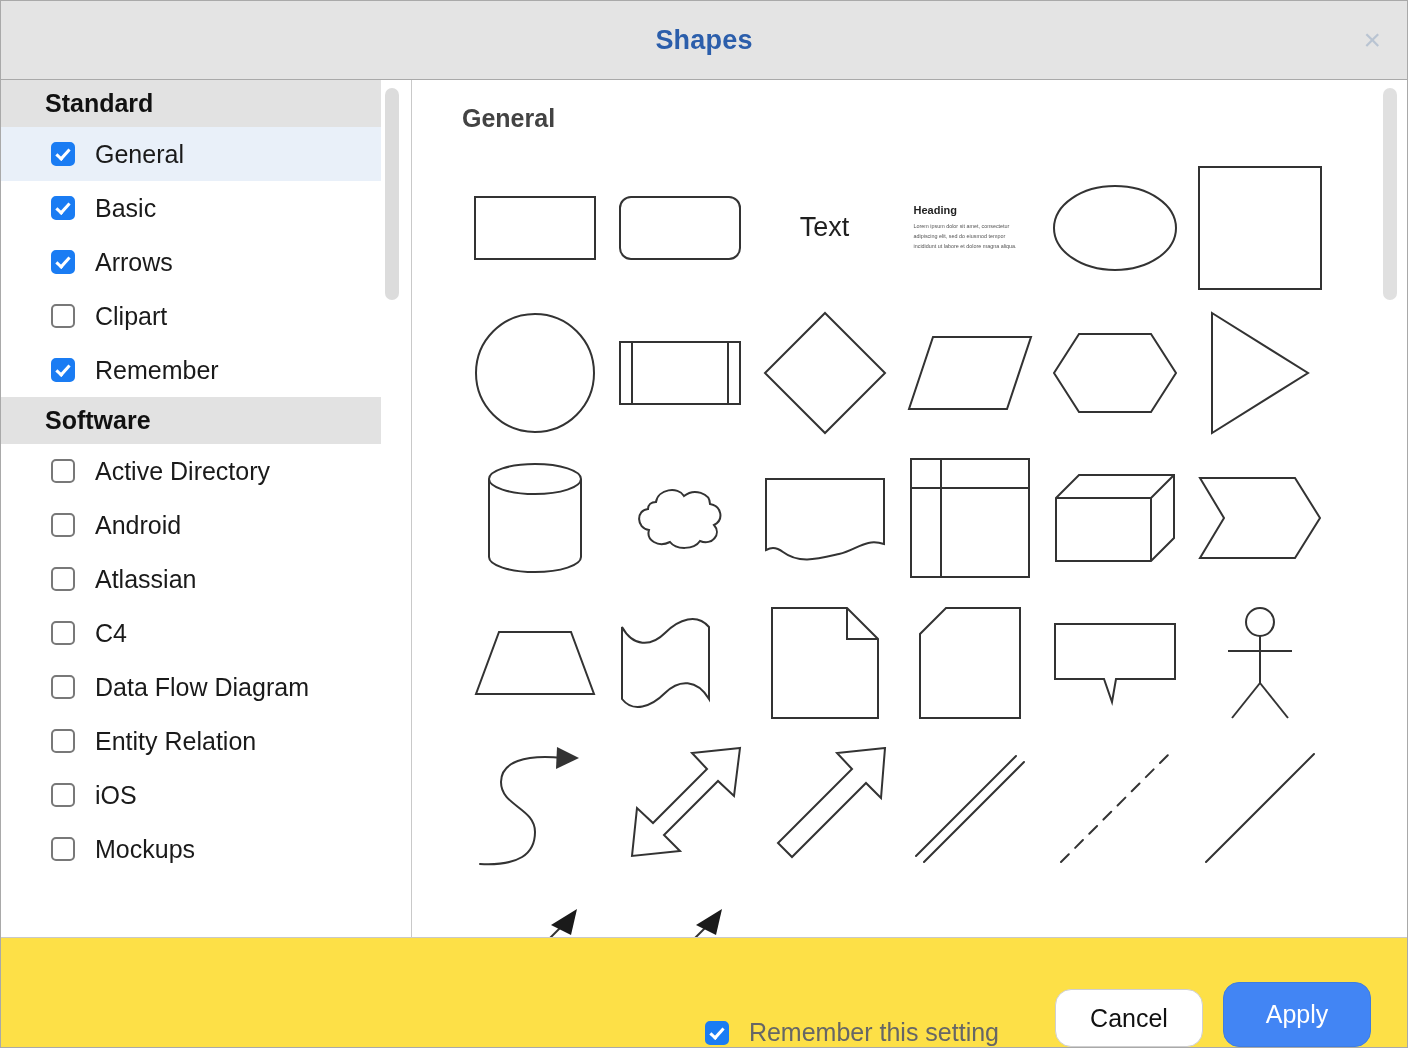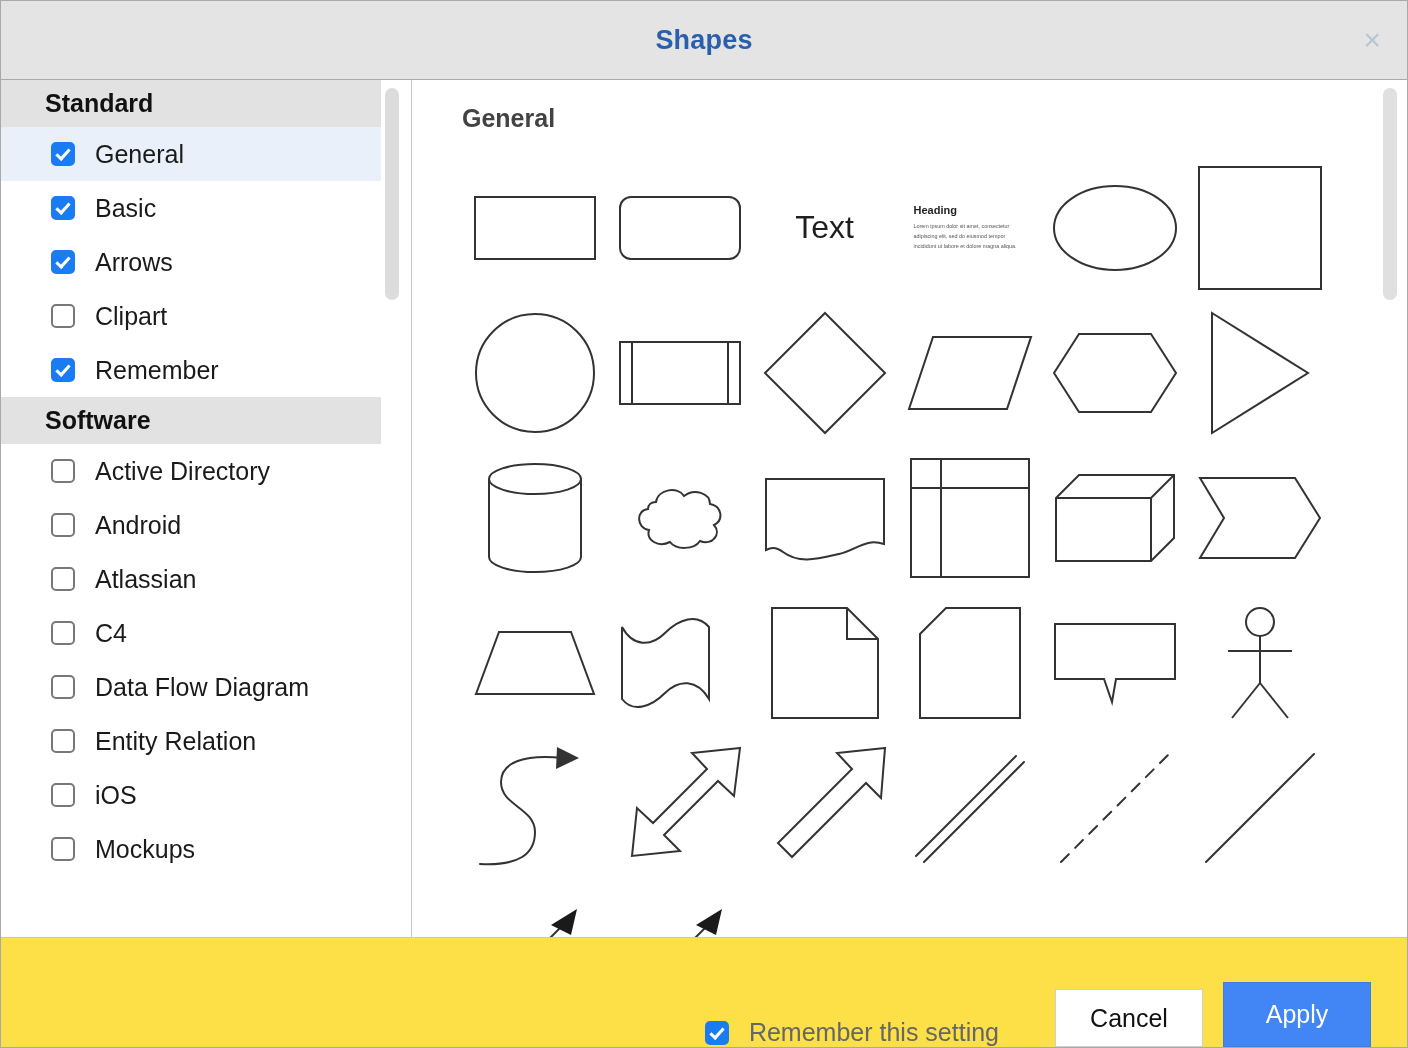--- a/index.html
+++ b/index.html
@@ -182,21 +182,21 @@
     height: 145px;
     display: flex;
     align-items: center;
     justify-content: center;
     cursor: pointer;
   }
   .shape-cell svg { display: block; overflow: visible; }
   .sh { fill: none; stroke: #333333; stroke-width: 2; }
 
   .txt-shape {
-    font-size: 32px;
+    font-size: 27px;
     color: #1f1f1f;
     font-family: "Liberation Sans", sans-serif;
   }
   .hd-shape { width: 112px; }
   .hd-title {
     font-size: 11px;
     font-weight: bold;
     color: #1f1f1f;
     margin-bottom: 5px;
     font-family: "Liberation Sans", sans-serif;
@@ -245,21 +245,21 @@
     margin-right: 56px;
     cursor: pointer;
   }
   .remember-label {
     font-size: 25px;
     color: #666666;
     margin-left: 20px;
   }
   .btn {
     font-size: 25px;
-    border-radius: 0;
+    border-radius: 16px;
     box-sizing: border-box;
     cursor: pointer;
     display: flex;
     align-items: center;
     justify-content: center;
     font-family: "Liberation Sans", sans-serif;
   }
   .btn-cancel {
     width: 148px;
     height: 58px;

